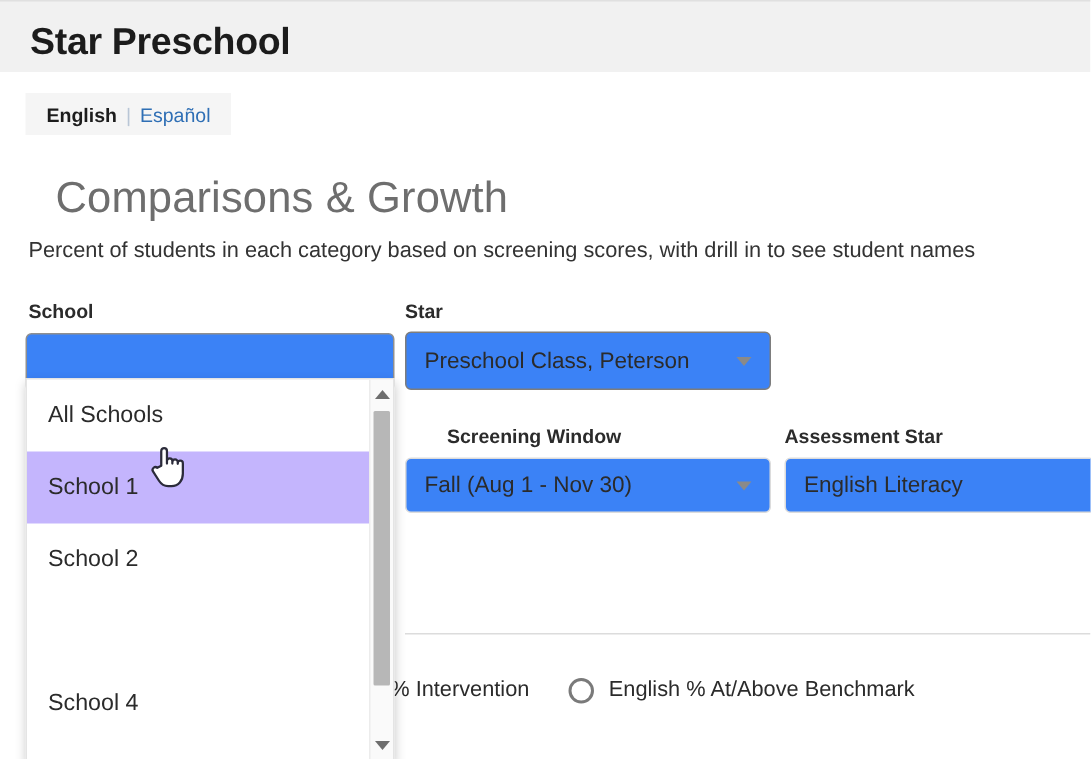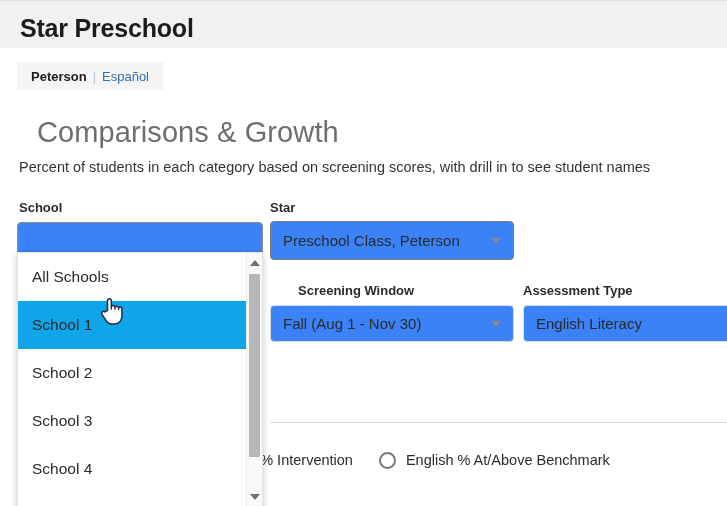--- a/index.html
+++ b/index.html
@@ -203,21 +203,21 @@
     height: 48px;
     display: flex;
     align-items: center;
     padding-left: 14px;
     box-sizing: border-box;
     font-size: 15.5px;
     color: #2b2b2b;
     white-space: nowrap;
   }
   .dropdown-option.highlighted {
-    background: #0ea5e9;
+    background: #c4b5fd;
   }
 
   
   #dropdown-scrollbar {
     position: absolute;
     right: 0; top: 0;
     width: 16px;
     height: 254px;
     background: #fafafa;
     border-left: 1px solid #ececec;
@@ -267,32 +267,32 @@
   }
 </style>
 </head>
 <body>
 
 <div id="app-header">
   <div id="app-title">Star Preschool</div>
 </div>
 
 <div id="lang-bar">
-  <span class="lang-active">Peterson</span>
+  <span class="lang-active">English</span>
   <span class="lang-sep">|</span>
   <span class="lang-link">Español</span>
 </div>
 
 <div id="page-title">Comparisons &amp; Growth</div>
 <div id="page-subtitle">Percent of students in each category based on screening scores, with drill in to see student names</div>
 
 <div class="field-label" id="label-school">School</div>
 <div class="field-label" id="label-class">Star</div>
 <div class="field-label" id="label-window">Screening Window</div>
-<div class="field-label" id="label-assessment">Assessment Type</div>
+<div class="field-label" id="label-assessment">Assessment Star</div>
 
 <div class="select-box" id="select-school">
   <span class="select-value"></span>
 </div>
 
 <div class="select-box" id="select-class">
   <span class="select-value">Preschool Class, Peterson</span>
   <span class="select-arrow"></span>
 </div>
 
@@ -317,21 +317,20 @@
     <span class="radio-circle"></span>
     <span class="radio-label">English % At/Above Benchmark</span>
   </div>
 </div>
 
 <div id="school-dropdown-panel">
 
   <div class="dropdown-option" style="top:0px;">All Schools</div>
   <div class="dropdown-option highlighted" style="top:48px;">School 1</div>
   <div class="dropdown-option" style="top:96px;">School 2</div>
-  <div class="dropdown-option" style="top:144px;">School 3</div>
   <div class="dropdown-option" style="top:192px;">School 4</div>
 
   <div id="dropdown-scrollbar">
     <div id="dropdown-scroll-up">
       <span class="scroll-tri-up"></span>
     </div>
     <div id="dropdown-scroll-thumb"></div>
     <div id="dropdown-scroll-down">
       <span class="scroll-tri-down"></span>
     </div>

